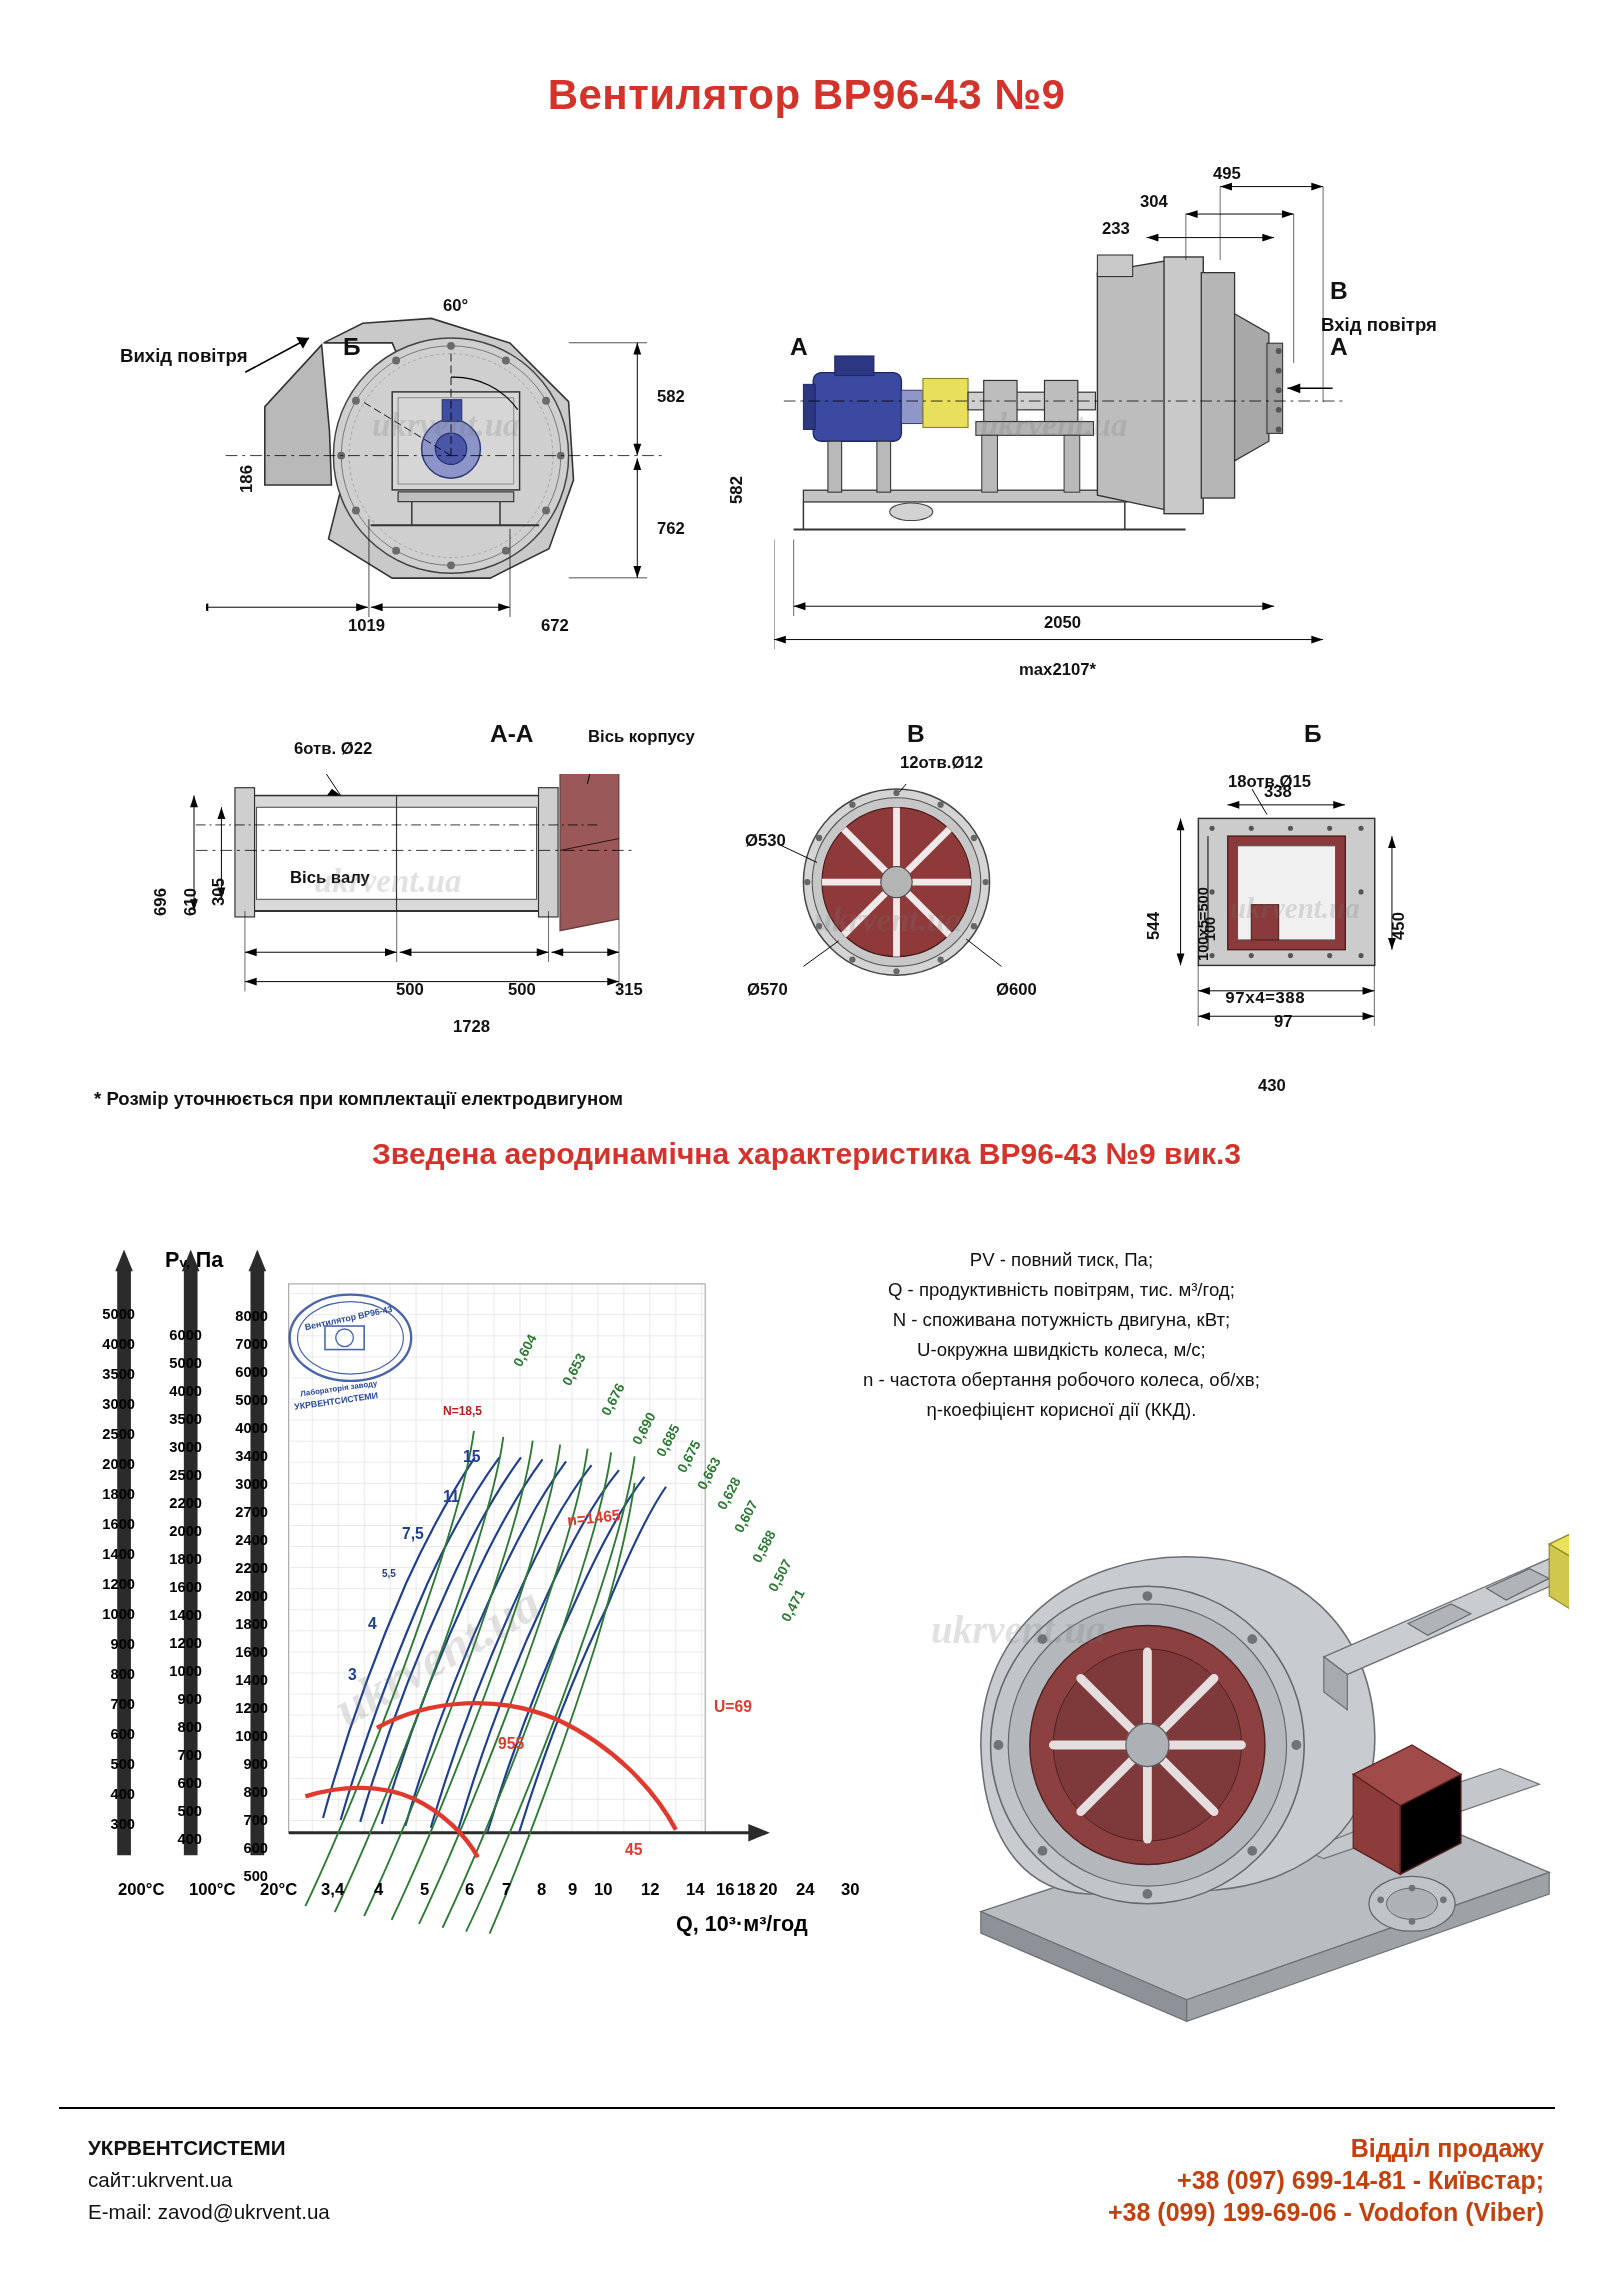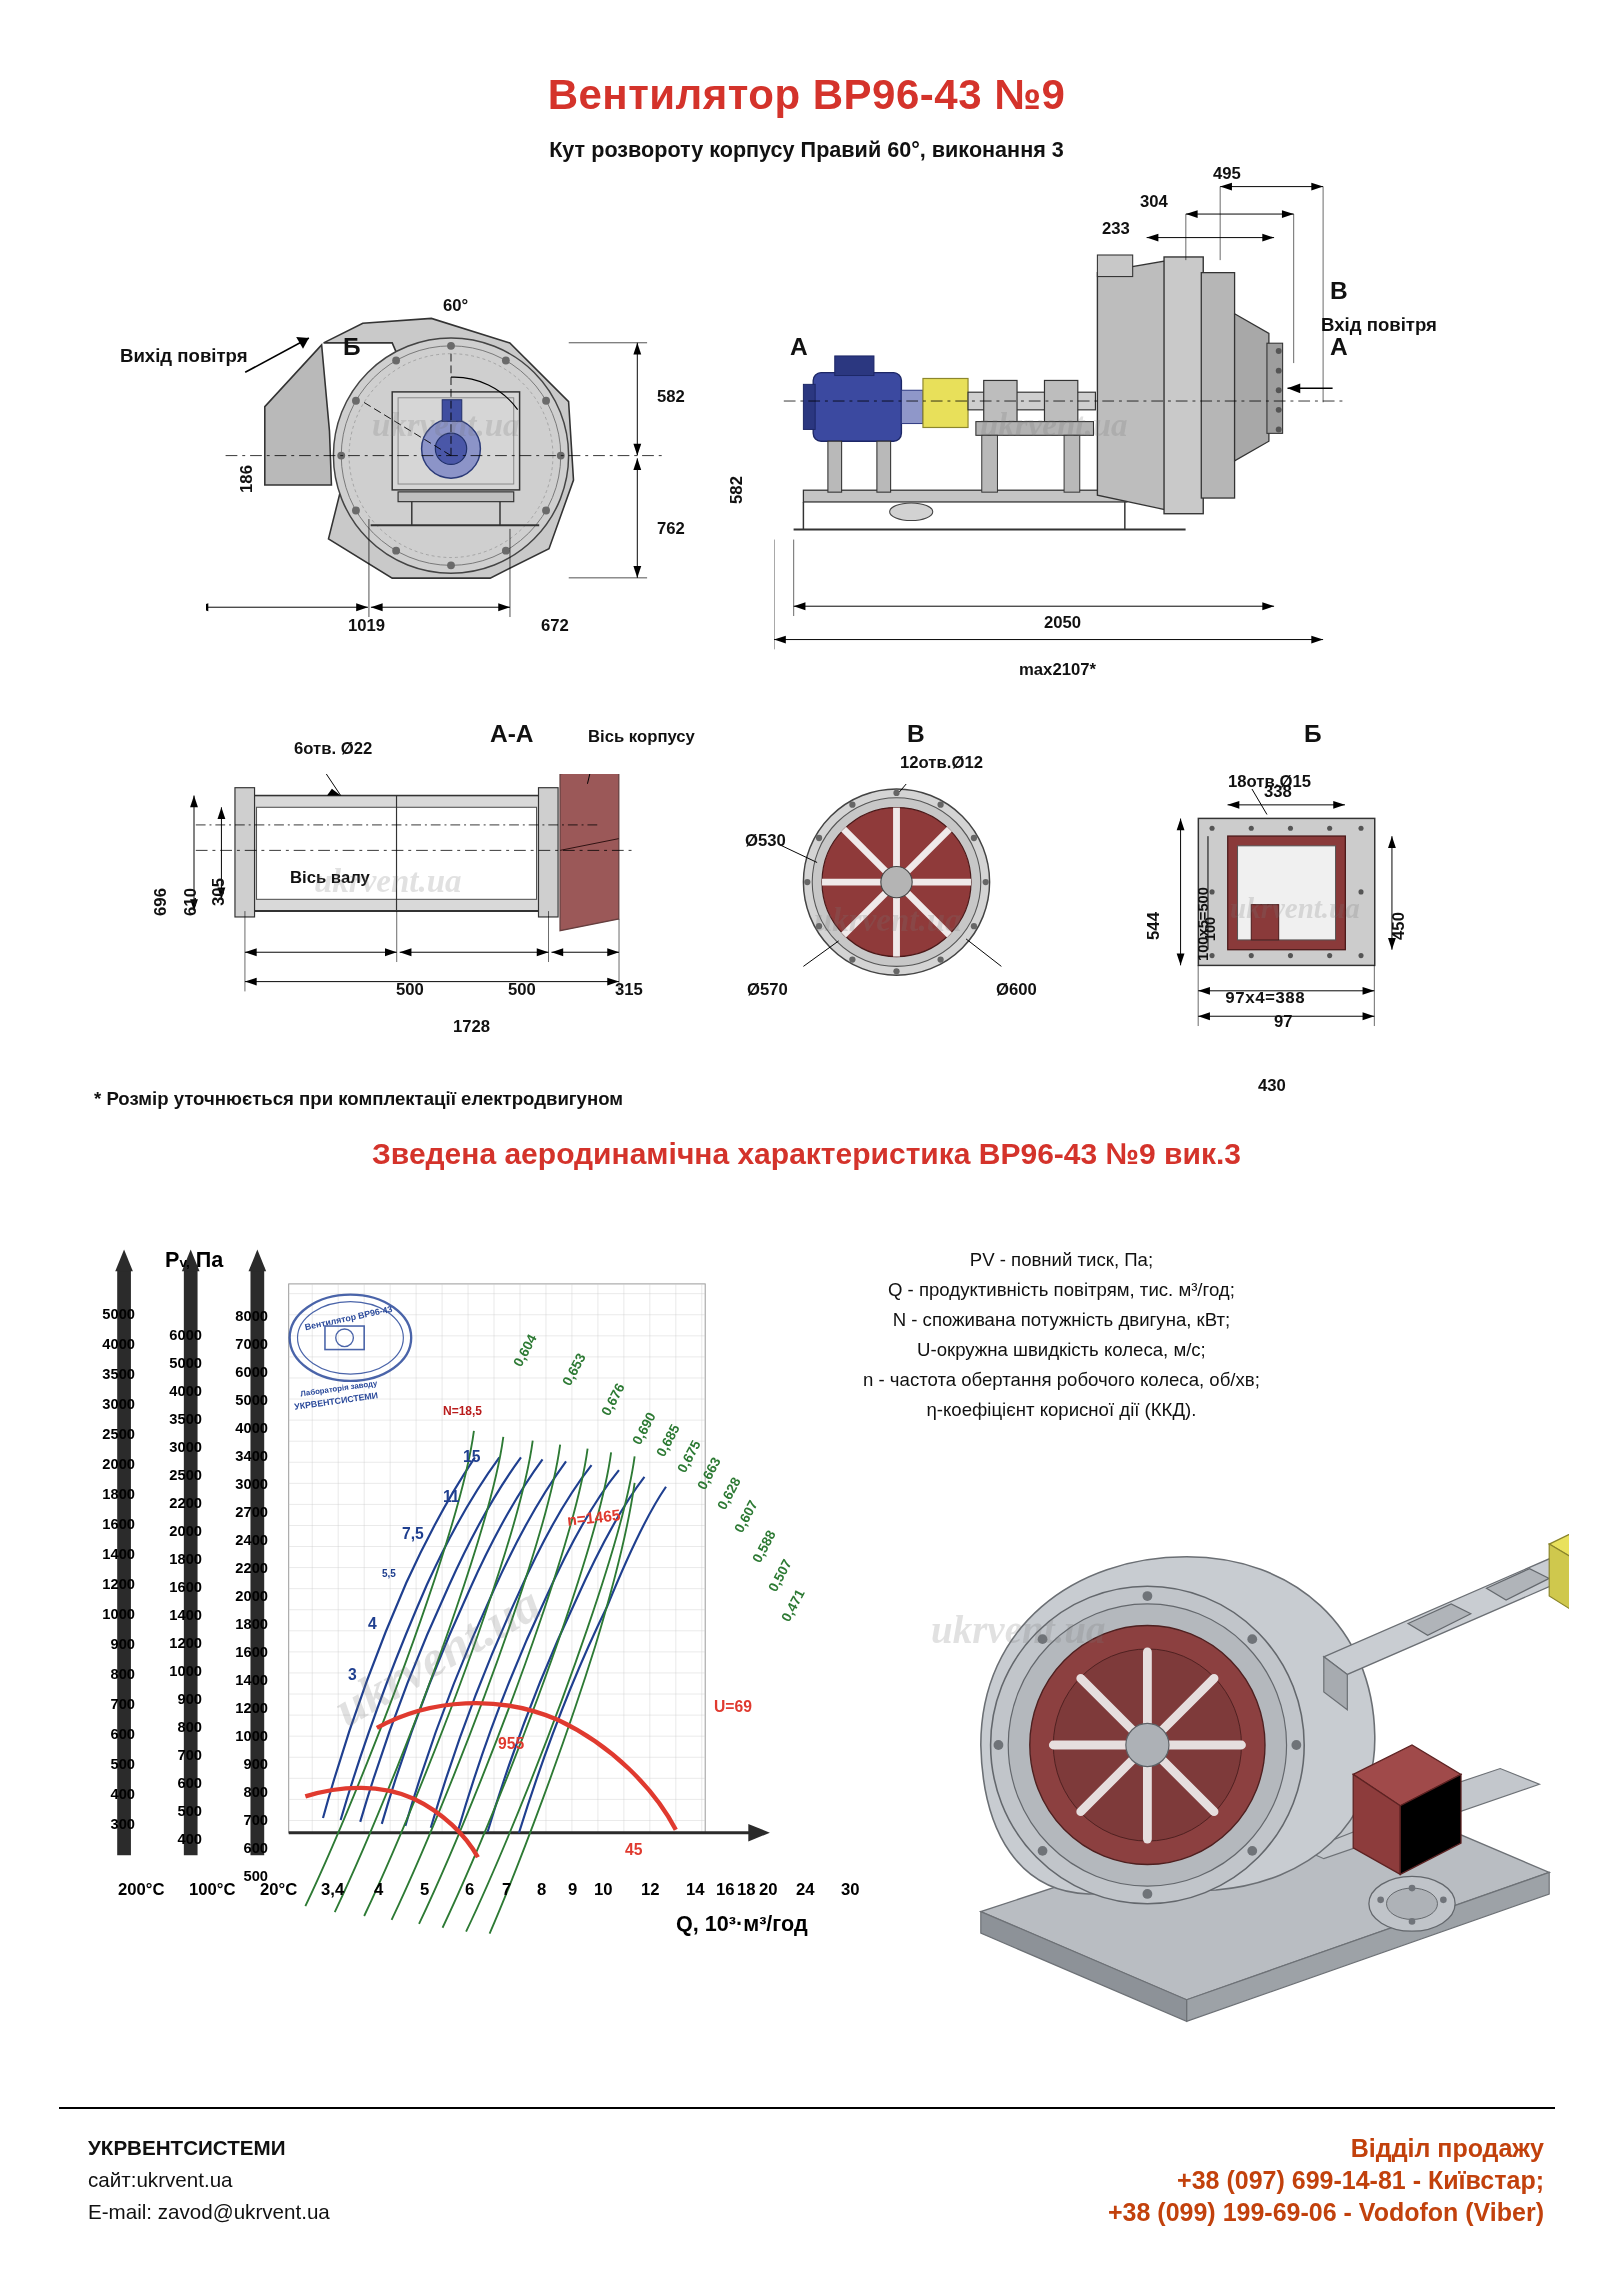--- a/index.html
+++ b/index.html
@@ -51,21 +51,20 @@
   .axlabel{font-size:16.7px;font-weight:bold;}
   svg{display:block;}
   .hr{position:absolute;left:59px;width:1496px;height:2px;background:#000;}
 </style>
 </head>
 <body>
 
 <div class="page">
 
   <div class="title">Вентилятор  ВР96-43 №9</div>
-  <div class="subtitle">Кут розвороту корпусу Правий 60°, виконання 3</div>
 
   <div class="abs" style="left:206px;top:284px;">
     <svg width="490" height="353" viewBox="0 0 500 360">
 
       <path d="M120,60 L190,60 L205,95 L150,160 L125,260 L190,300 L290,300 L350,270 L375,200
                L370,120 L310,60 L230,35 L160,40 Z" fill="#c9c9c9" stroke="#333" stroke-width="1.6"></path>
 
       <path d="M118,62 L60,125 L60,205 L128,205 L126,150 Z" fill="#b9b9b9" stroke="#333" stroke-width="1.6"></path>
 
       <circle cx="250" cy="175" r="120" fill="#cfcfcf" stroke="#444" stroke-width="1.5"></circle>

